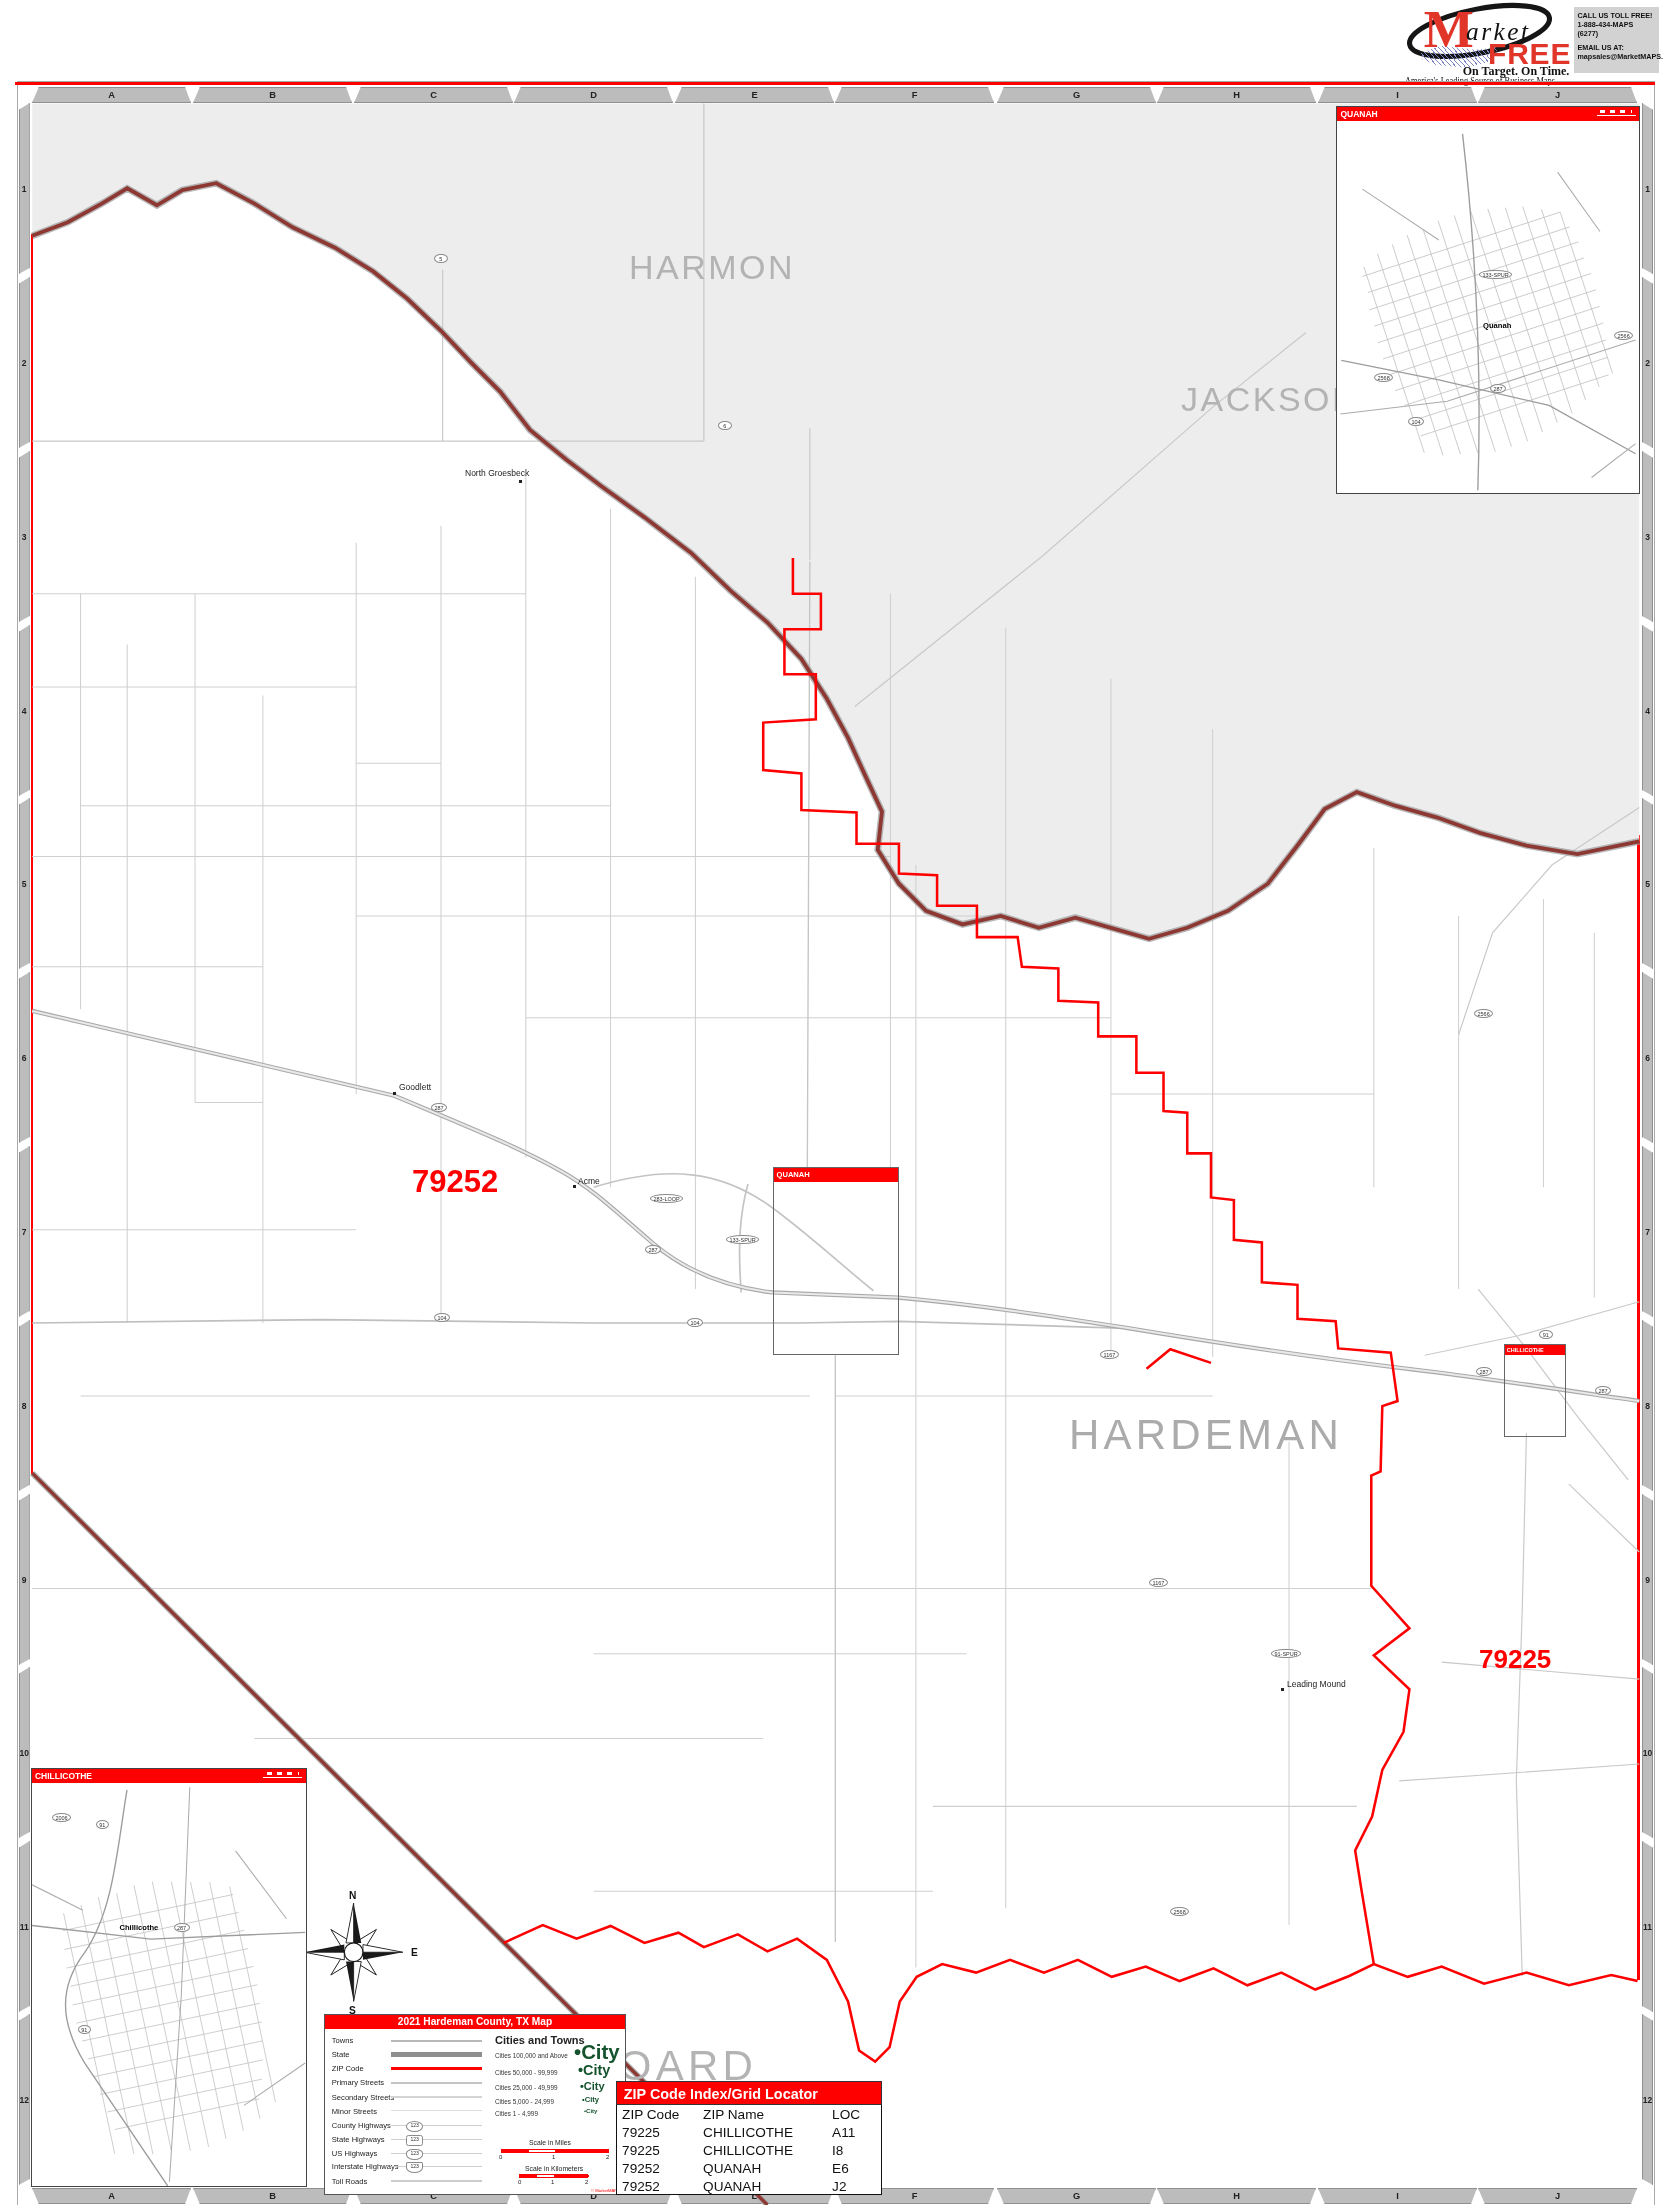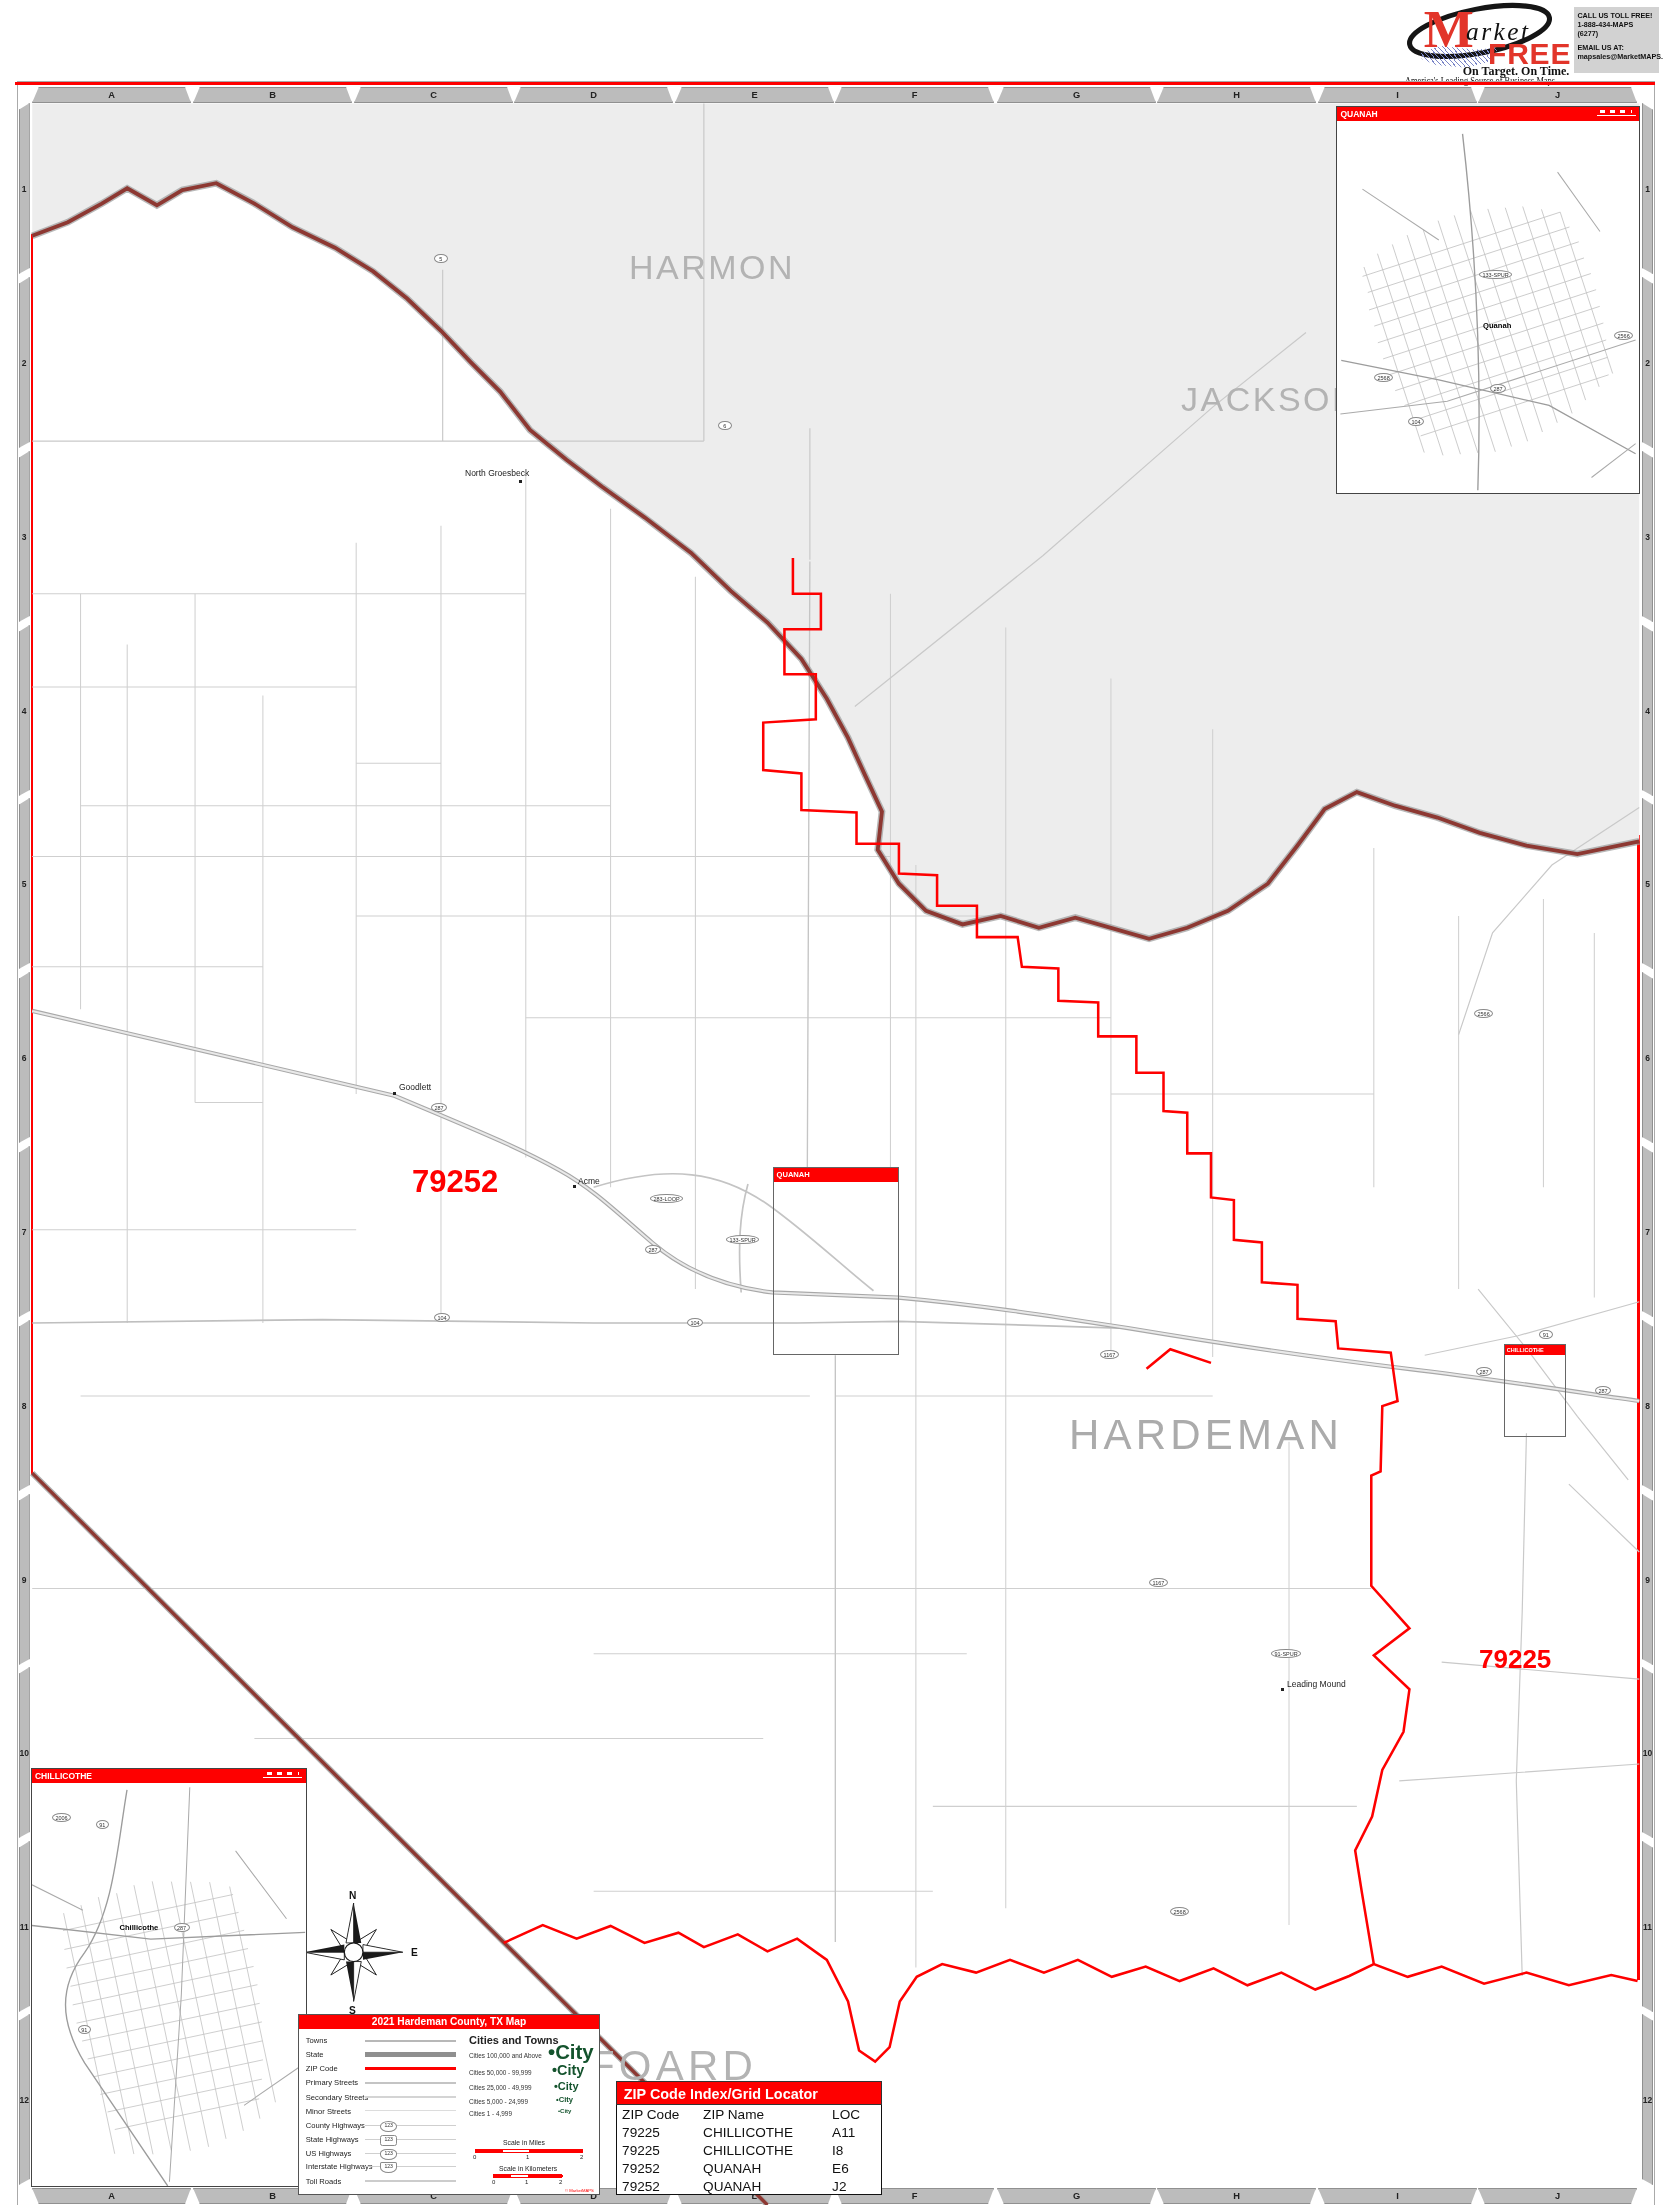--- a/index.html
+++ b/index.html
@@ -64,21 +64,21 @@
   .inset{position:absolute;z-index:3;background:#fff;border:0.8px solid #444;box-sizing:border-box;}
   .inset-header{height:14.4px;background:#fe0000;color:#fff;font-size:8.5px;font-weight:bold;
                 line-height:14.4px;padding-left:3.4px;position:relative;}
   .inset-scale{position:absolute;right:3.4px;top:3.4px;width:39px;height:7.6px;}
   .inset-scale .b1{position:absolute;left:0;top:4.2px;width:39px;height:1.7px;background:#fff;}
   .inset-scale .b2{position:absolute;left:3.4px;top:0px;width:32px;height:2.5px;
                    background:repeating-linear-gradient(90deg,#fff 0 5.1px,#fe0000 5.1px 10.2px);}
   .inset-citylabel{position:absolute;z-index:4;font-size:7.6px;font-weight:bold;color:#000;}
 
   
-  .legend{position:absolute;left:298px;top:2014px;width:302px;height:181px;background:#fff;
+  .legend{position:absolute;left:324px;top:2014px;width:302px;height:181px;background:#fff;
           border:0.8px solid #555;box-sizing:border-box;z-index:4;}
   .legend-header{height:14.4px;background:#fe0000;color:#fff;text-align:center;font-size:10.2px;
           font-weight:bold;line-height:14.4px;}
   .legend-body{position:relative;height:165px;}
   .lg-label{position:absolute;left:6.8px;font-size:7.6px;color:#222;white-space:nowrap;}
   .lg-line{position:absolute;left:66px;width:91px;}
   .s-county{height:2.5px;background:#b8b8b8;}
   .s-state{height:4.2px;background:#8f8f8f;}
   .s-zip{height:2.5px;background:#fe0000;}
   .s-pri{height:1.7px;background:#c4c4c4;}

